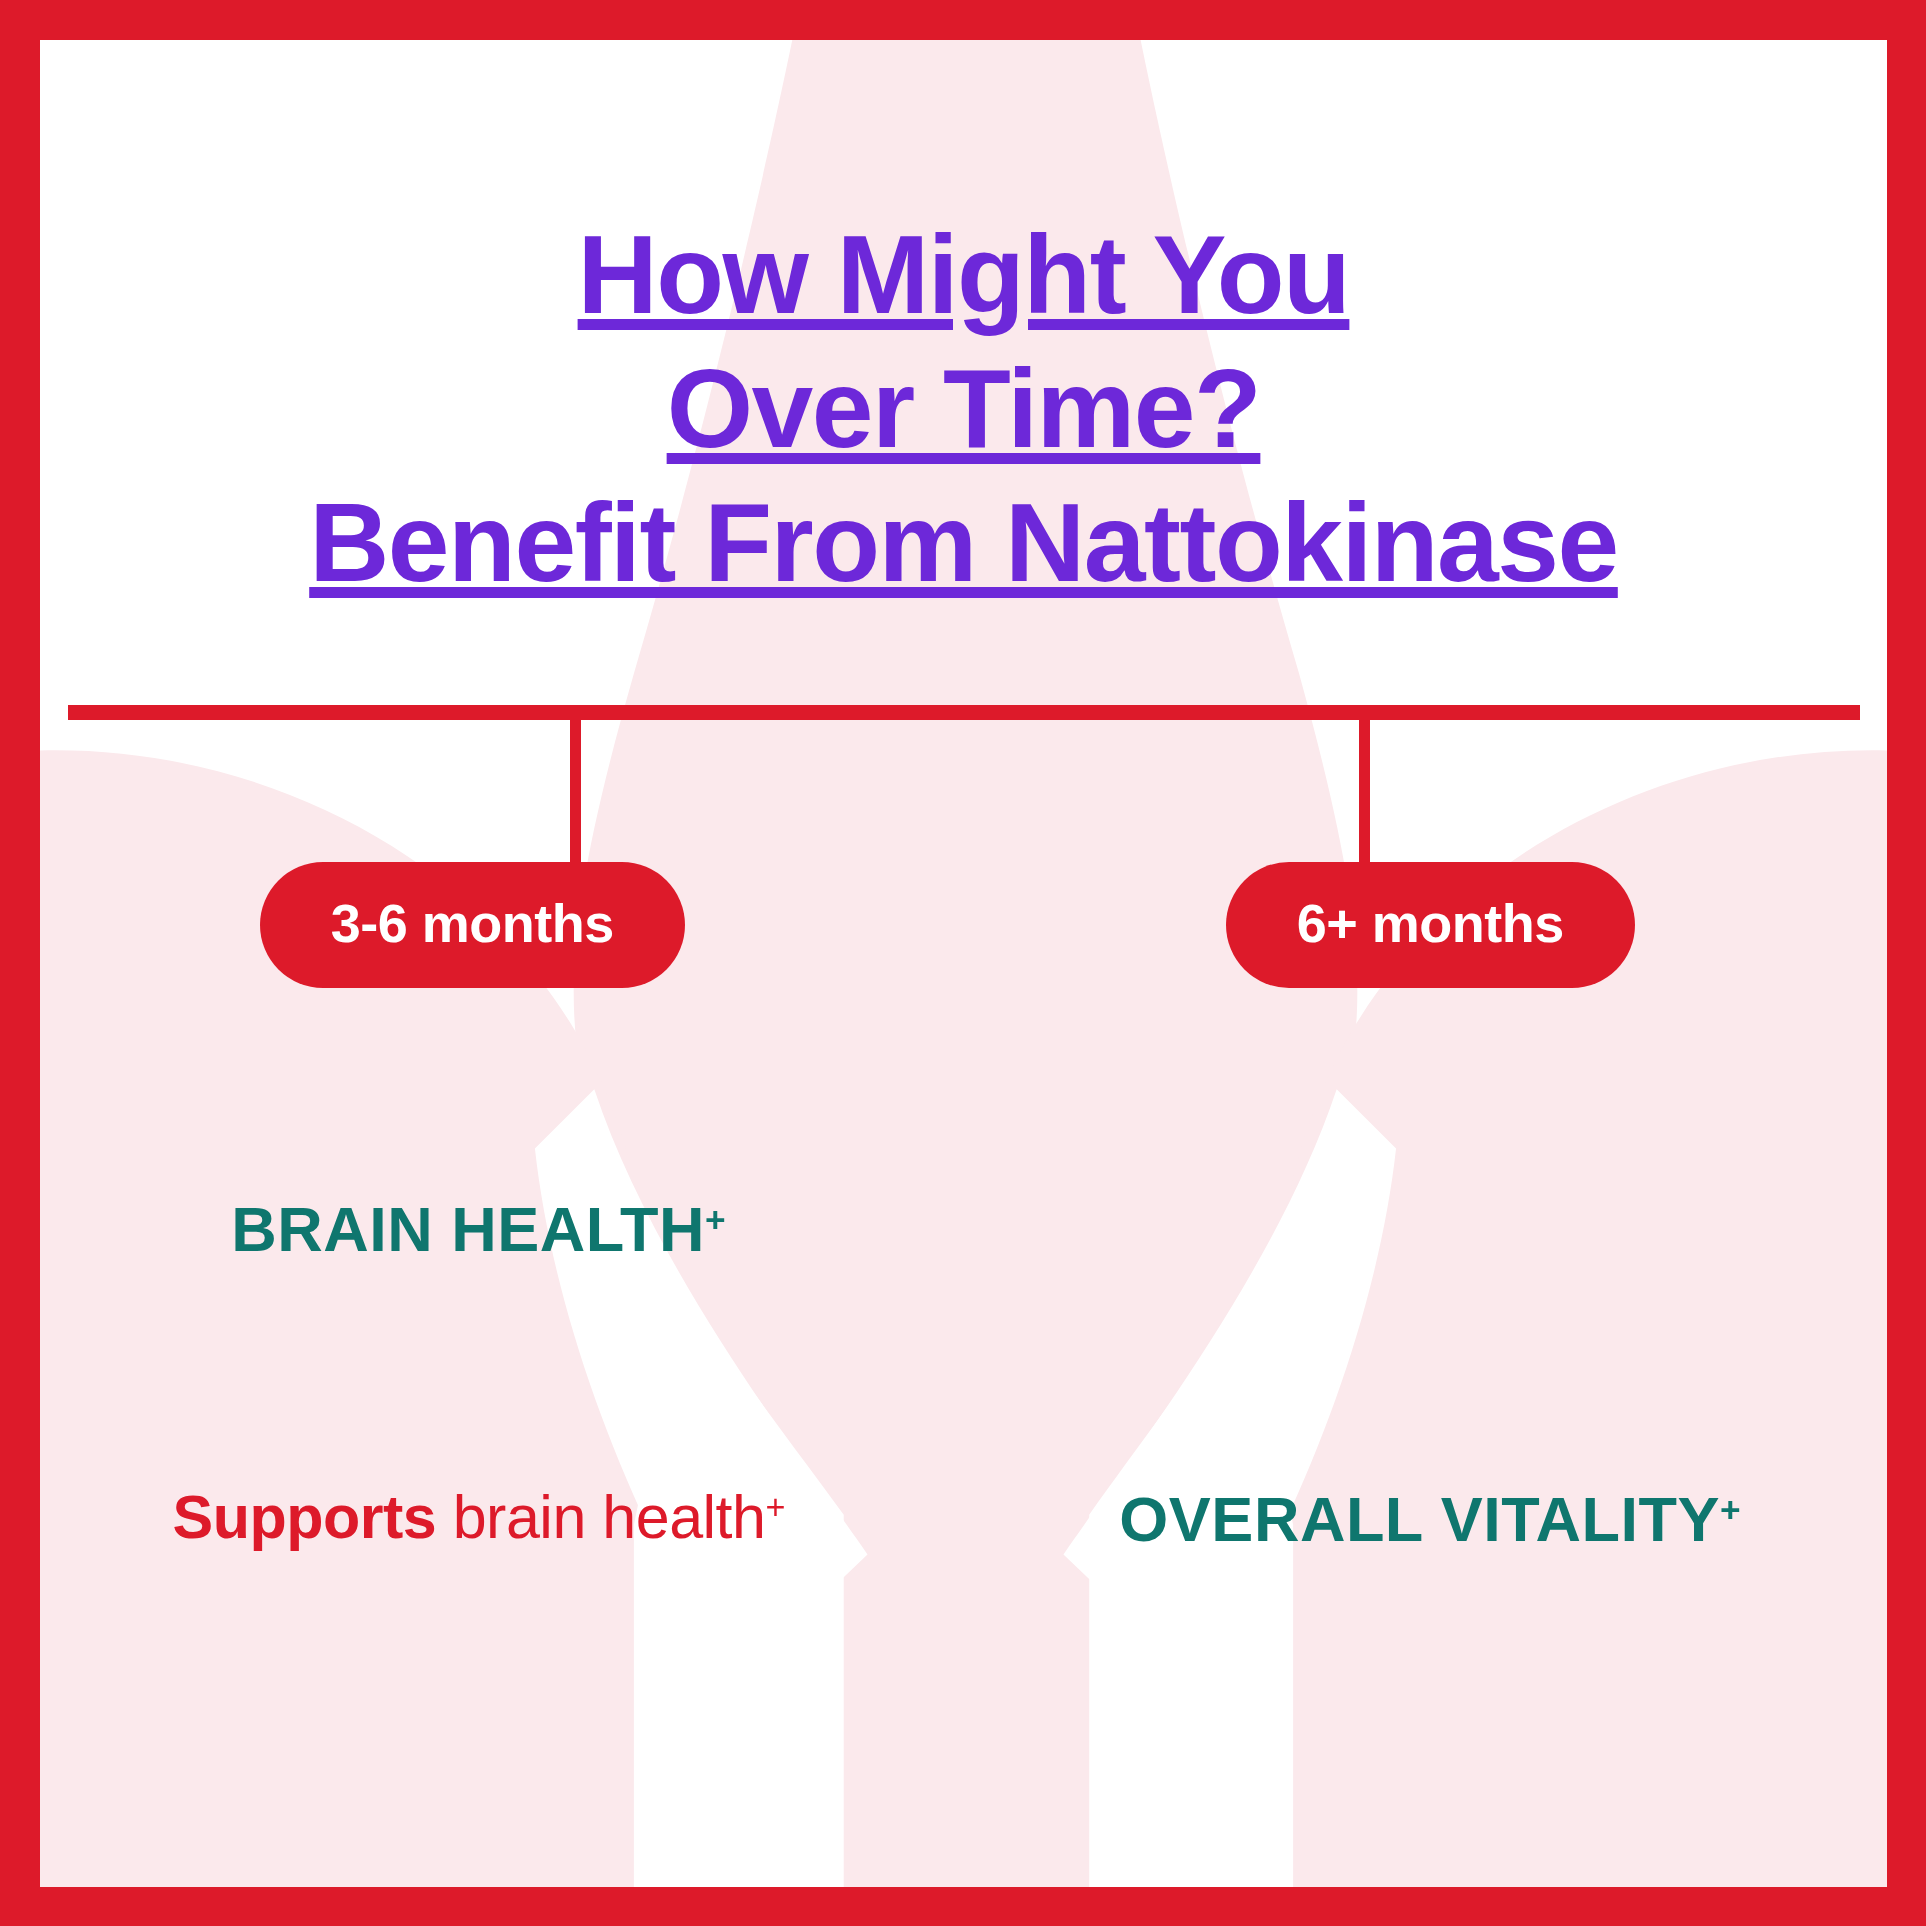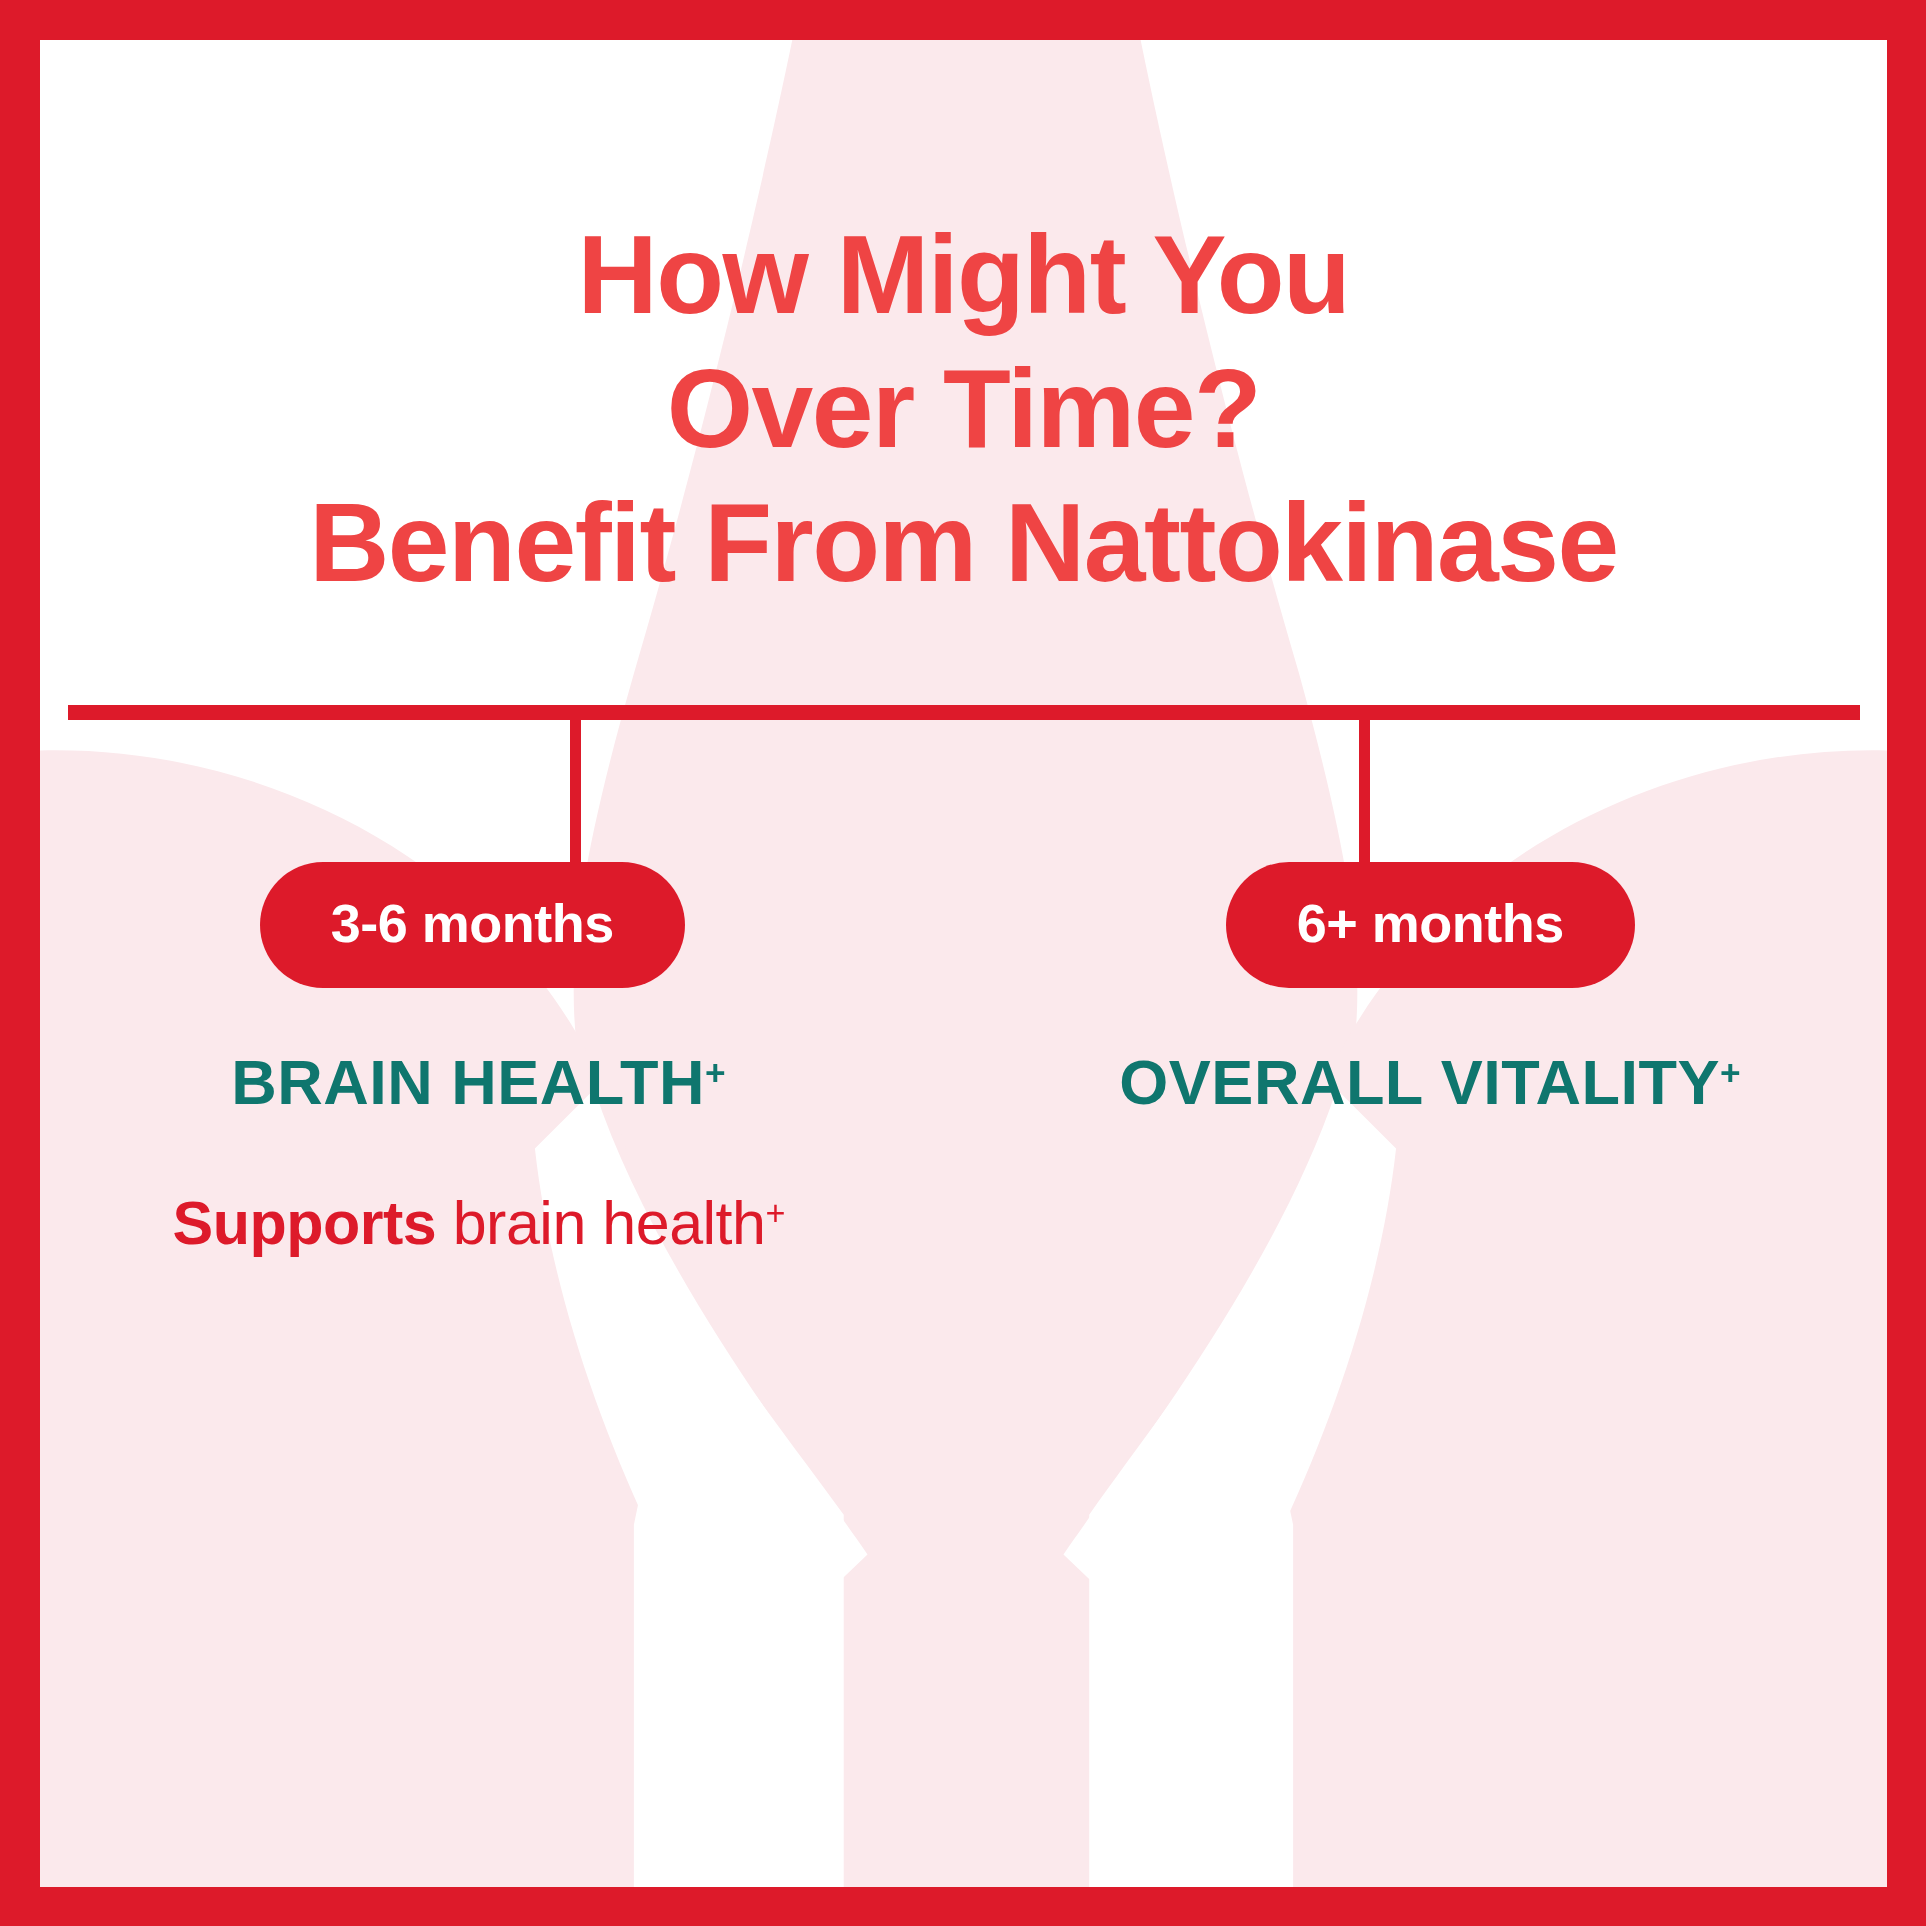--- a/index.html
+++ b/index.html
@@ -38,26 +38,27 @@
   
   .title-block {
     position: absolute;
     left: 0;
     top: 168px;
     width: 1847px;
     text-align: center;
     z-index: 3;
   }
   .title-line {
-    color: #ef4444;
+    color: #6d28d9;
     font-weight: 700;
     font-size: 111px;
     line-height: 134px;
     letter-spacing: -1.5px;
     white-space: nowrap;
+    text-decoration: underline;
   }
   
   .divider {
     position: absolute;
     left: 28px;
     top: 665px;
     width: 1792px;
     height: 15px;
     background: #DD1A2A;
     z-index: 3;
@@ -82,20 +83,21 @@
     width: 1847px;
     height: 693px;
     z-index: 4;
     display: flex;
   }
   .column {
     width: 50%;
     display: flex;
     flex-direction: column;
     align-items: center;
+    justify-content: space-between;
   }
   .pill {
     background: #DD1A2A;
     color: #ffffff;
     font-weight: 700;
     font-size: 54px;
     line-height: 1;
     border-radius: 63px;
     padding: 34px 71px 38px 71px;
     white-space: nowrap;

